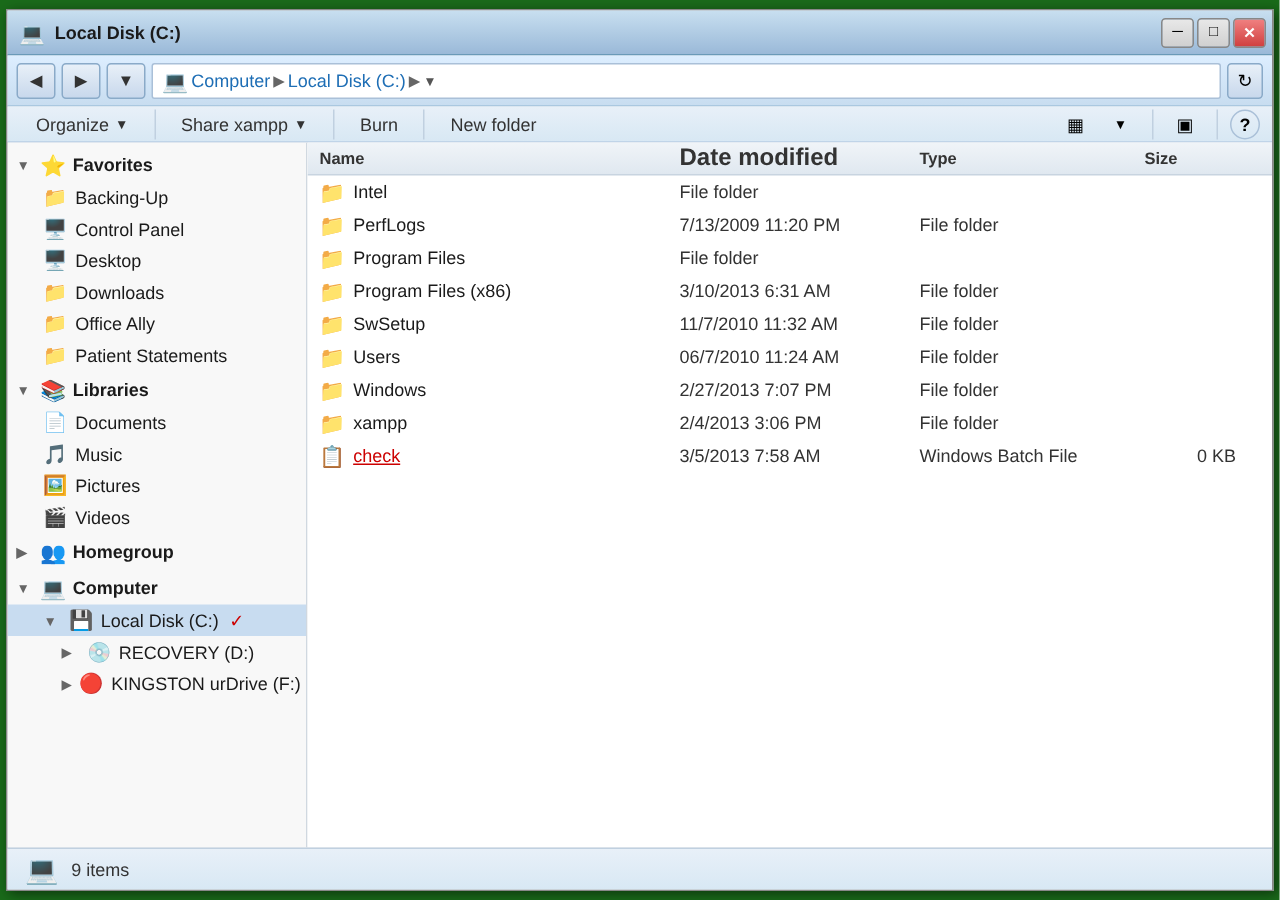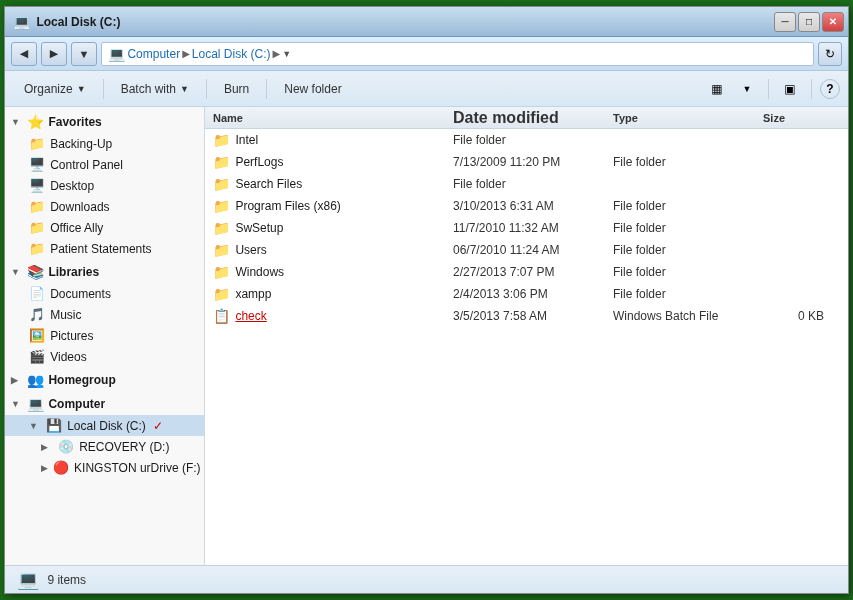--- a/index.html
+++ b/index.html
@@ -120,21 +120,21 @@
       display: flex;
       align-items: center;
       padding: 0 8px;
       gap: 4px;
       color: #888;
       font-size: 11px;
     }
 
     
     .toolbar {
-      height: 36px;
+      height: 24px;
       background: linear-gradient(to bottom, #e8f0f8, #d8e8f4);
       display: flex;
       align-items: center;
       padding: 0 8px;
       gap: 2px;
       border-bottom: 1px solid #c0d4e8;
       justify-content: space-between;
     }
     .toolbar-btn {
       height: 26px;
@@ -357,21 +357,21 @@
     <div class="refresh-btn">↻</div>
   </div>
 
   <div class="toolbar">
     <div class="toolbar-btn">
       <span>Organize</span>
       <span style="font-size:9px;">▼</span>
     </div>
     <div class="toolbar-sep"></div>
     <div class="toolbar-btn">
-      <span>Batch with</span>
+      <span>Share xampp</span>
       <span style="font-size:9px;">▼</span>
     </div>
     <div class="toolbar-sep"></div>
     <div class="toolbar-btn">
       <span>Burn</span>
     </div>
     <div class="toolbar-sep"></div>
     <div class="toolbar-btn">
       <span>New folder</span>
     </div>
@@ -502,21 +502,21 @@
               <span class="file-icon">📁</span>
               <span class="file-name-text">PerfLogs</span>
             </div>
             <div class="file-date">7/13/2009 11:20 PM</div>
             <div class="file-type">File folder</div>
             <div class="file-size"></div>
           </div>
           <div class="file-row">
             <div class="file-name-cell">
               <span class="file-icon">📁</span>
-              <span class="file-name-text">Search Files</span>
+              <span class="file-name-text">Program Files</span>
             </div>
             <div class="file-type">File folder</div>
             <div class="file-size"></div>
           </div>
           <div class="file-row">
             <div class="file-name-cell">
               <span class="file-icon">📁</span>
               <span class="file-name-text">Program Files (x86)</span>
             </div>
             <div class="file-date">3/10/2013 6:31 AM</div>

